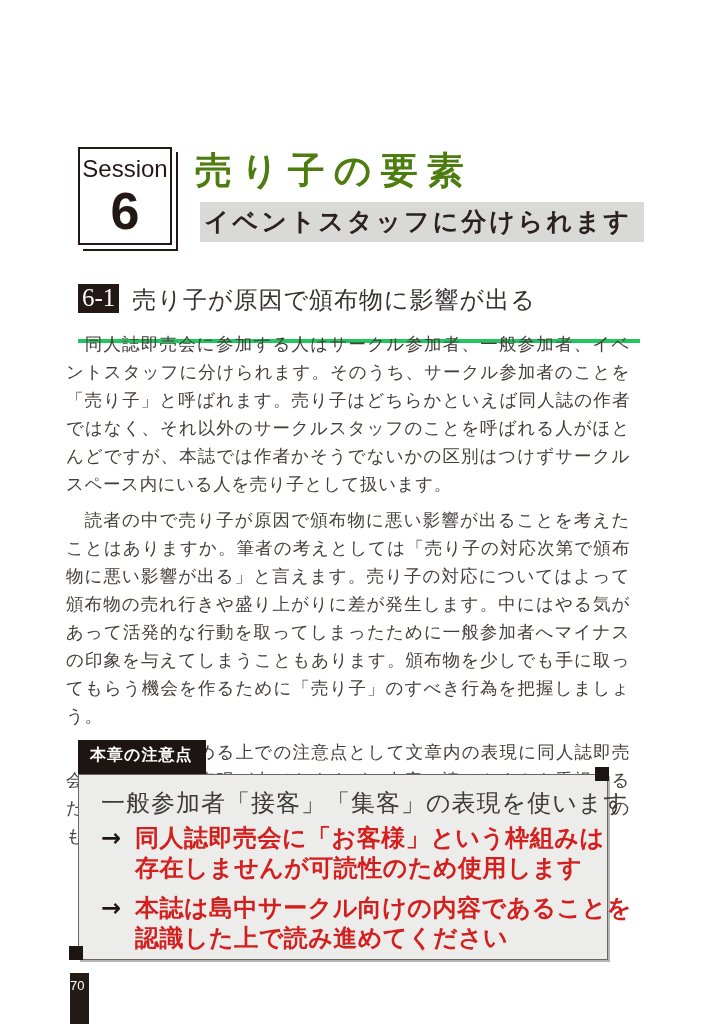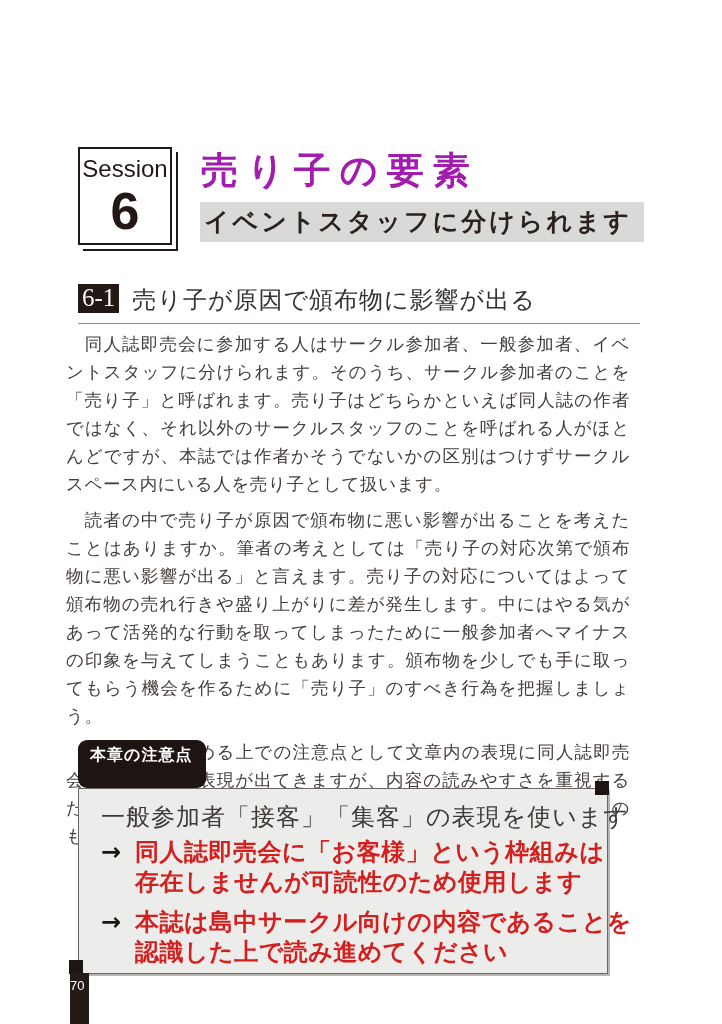--- a/index.html
+++ b/index.html
@@ -25,36 +25,36 @@
   }
   .session-label{
     font-family:"Liberation Sans","DejaVu Sans",sans-serif;
     font-size:24px;color:#231815;margin-top:6px;letter-spacing:0px;
   }
   .session-number{
     font-family:"Liberation Sans","DejaVu Sans",sans-serif;
     font-size:52px;font-weight:bold;color:#231815;line-height:1;margin-top:2px;
   }
   .header-title{
-    position:absolute;left:201px;top:146px;
+    position:absolute;left:195px;top:146px;
     font-family:"Liberation Sans","DejaVu Sans",sans-serif;
-    font-weight:bold;font-size:37px;color:#a21caf;
+    font-weight:bold;font-size:37px;color:#4d7c0f;
     letter-spacing:9px;white-space:nowrap;
   }
   .header-subtitle{
     position:absolute;left:200px;top:202px;
     background:#d9d9d7;
     font-family:"Liberation Sans","DejaVu Sans",sans-serif;
     font-weight:bold;font-size:25px;color:#2b211e;
     letter-spacing:3px;padding:3px 12px 4px 4px;white-space:nowrap;
   }
   
   .section-heading{
     position:absolute;left:78px;top:284px;width:562px;
-    border-bottom:1px solid #22c55e;padding-bottom:7px;
+    border-bottom:4px solid #22c55e;padding-bottom:23px;
     white-space:nowrap;
   }
   .section-number{
     display:inline-block;background:#231815;color:#ffffff;
     font-family:"Liberation Serif","DejaVu Serif",serif;
     font-size:25px;line-height:28px;padding:0 4px 1px 4px;
     vertical-align:2px;margin-right:9px;
   }
   .section-title{
     font-family:"Liberation Sans","DejaVu Sans",sans-serif;
@@ -66,21 +66,21 @@
     font-size:17.5px;line-height:28px;letter-spacing:0.6px;
     text-align:justify;color:#443e3b;
   }
   .body-text p{margin:0 0 8px 0;}
   
   .note{position:absolute;left:78px;top:740px;width:530px;}
   .note-label{
     display:inline-block;background:#1d1512;color:#ffffff;
     font-family:"Liberation Sans","DejaVu Sans",sans-serif;
     font-weight:bold;font-size:16px;letter-spacing:1px;
-    padding:5px 14px 22px 12px;position:relative;z-index:2;border-radius:9px;
+    padding:5px 14px 8px 12px;position:relative;z-index:2;
   }
   .note-body{
     position:relative;background:#ececeb;
     border:1px solid #6b6561;
     box-shadow:2px 2px 0 #b9b5b2;
     height:172px;padding:12px 0 0 22px;
   }
   .corner-tr{position:absolute;top:-8px;right:-2px;width:14px;height:14px;background:#1d1512;}
   .corner-bl{position:absolute;bottom:-1px;left:-10px;width:14px;height:14px;background:#1d1512;}
   .note-line{

